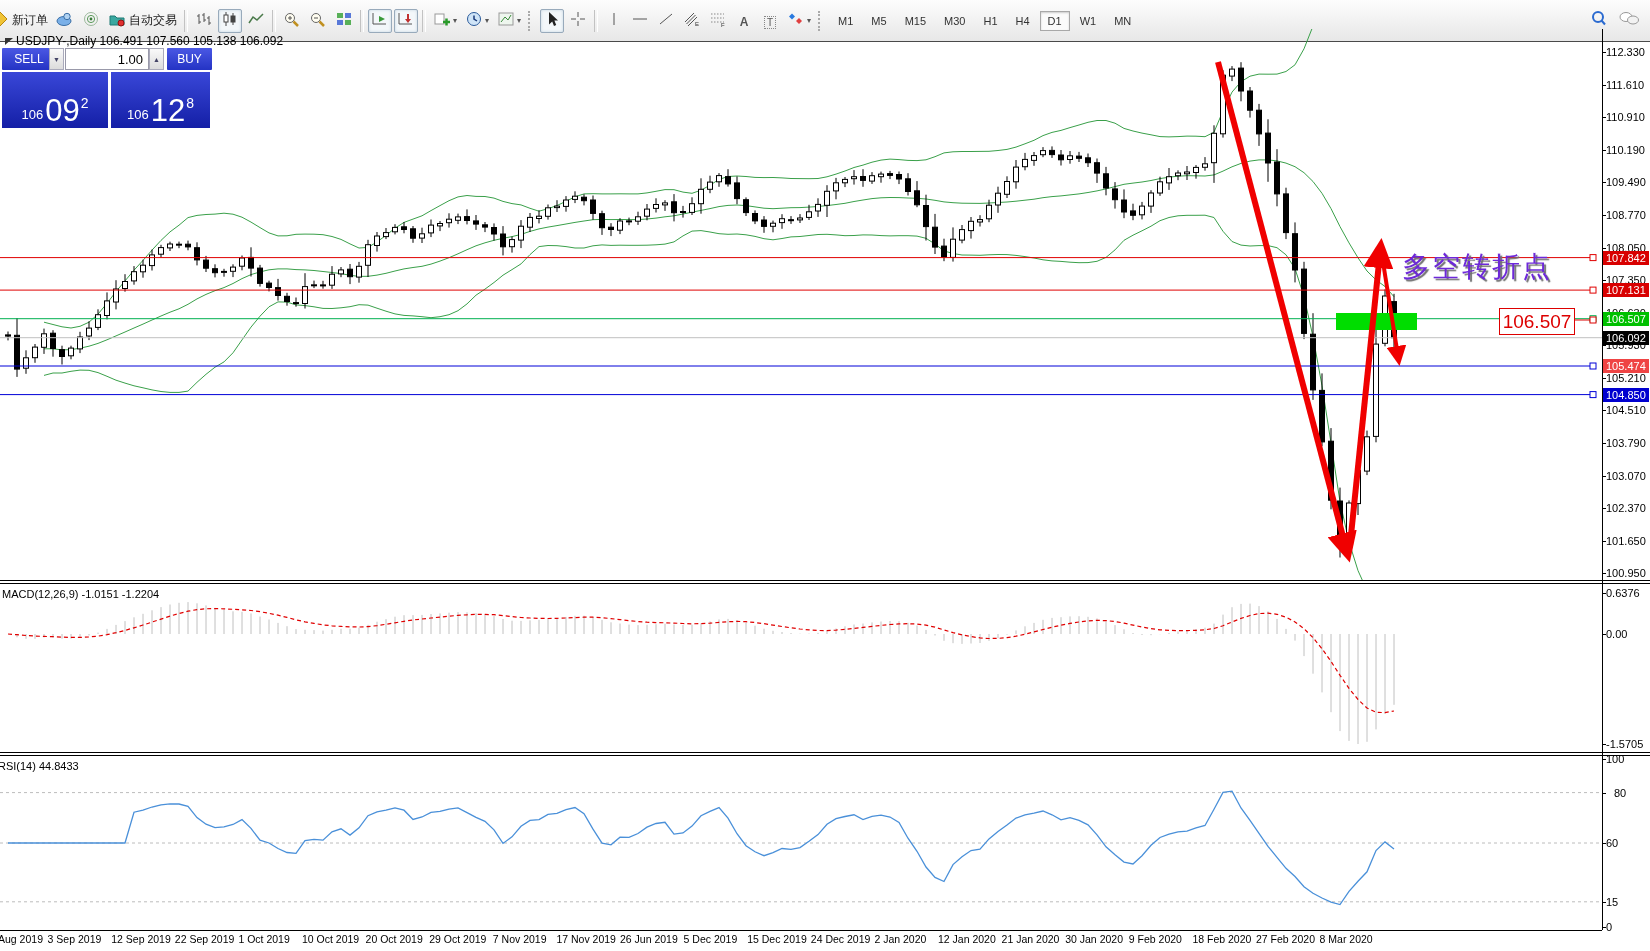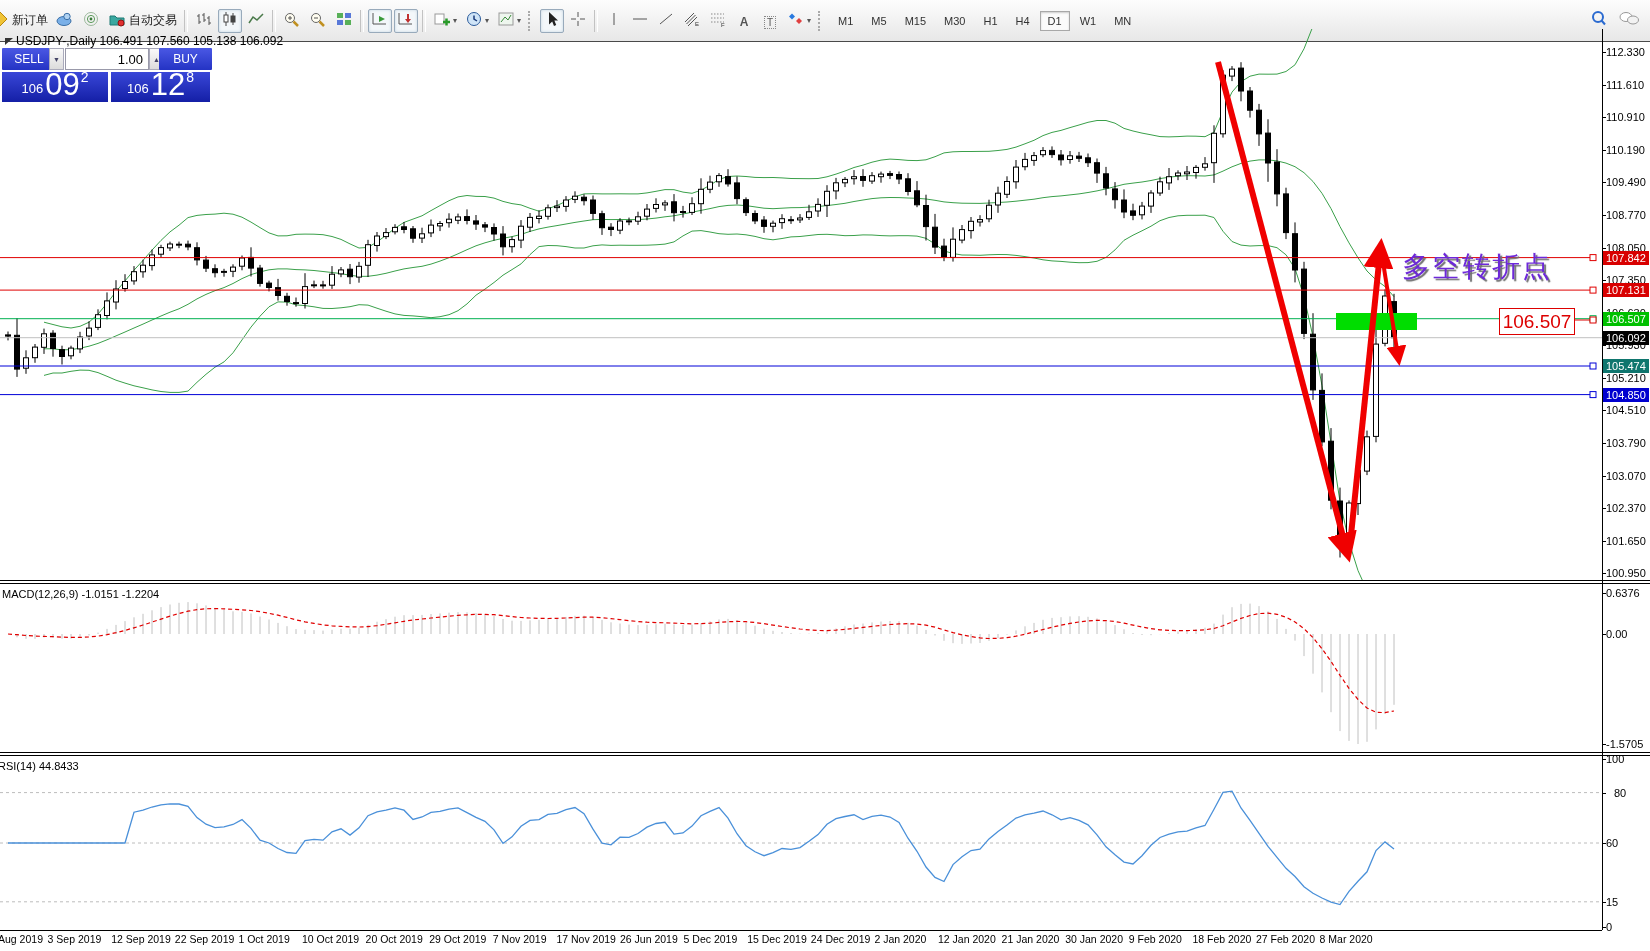--- a/index.html
+++ b/index.html
@@ -33,27 +33,27 @@
   #date-axis{position:absolute;left:0;top:933px;width:1650px;height:18px;}
   #chart-title{position:absolute;left:16px;top:34px;font-size:12px;color:#000;}
   #title-marker{position:absolute;left:5px;top:38px;width:0;height:0;
                 border-left:8px solid #333;border-bottom:7px solid transparent;}
   .ind-label{position:absolute;font-size:11px;color:#000;}
   
   #order-panel{position:absolute;left:2px;top:48px;width:208px;height:62px;font-family:"Liberation Sans",sans-serif;}
   .op-row1{position:absolute;left:0;top:0;height:22px;width:208px;}
   .op-btn{position:absolute;top:0;height:22px;background:linear-gradient(#4a58e4,#2433c4);color:#fff;
           font-size:12px;display:flex;align-items:center;justify-content:center;border-radius:1px;}
-  #op-sell-btn{left:0;width:54px;} #op-buy-btn{left:157px;width:53px;}
+  #op-sell-btn{left:0;width:54px;} #op-buy-btn{left:165px;width:45px;}
   .op-spin{position:absolute;top:0;width:15px;height:22px;background:linear-gradient(#fafafa,#dcdcdc);
            border:1px solid #aab;box-sizing:border-box;font-size:7px;color:#446;
            display:flex;align-items:center;justify-content:center;}
   #op-vol{position:absolute;left:63px;top:0;width:84px;height:22px;border:1px solid #99a;box-sizing:border-box;
           font-size:13px;text-align:right;padding-right:5px;font-family:"Liberation Sans",sans-serif;}
-  .op-price{position:absolute;top:24px;height:30px;background:linear-gradient(#3947d8,#141fa6);color:#fff;
+  .op-price{position:absolute;top:24px;height:56px;background:linear-gradient(#3947d8,#141fa6);color:#fff;
             display:flex;align-items:flex-end;justify-content:center;padding-bottom:3px;box-sizing:border-box;}
   #op-sell-price{left:0;width:106px;} #op-buy-price{left:109px;width:99px;}
   .op-pre{font-size:13px;margin:0 2px 3px 0;} .op-big{font-size:31px;line-height:28px;}
   .op-sup{font-size:14px;margin:0 0 14px 1px;}
   
   #cn-note{position:absolute;left:1402px;top:248px;font-size:28px;font-weight:normal;color:#6d28d9;
            text-shadow:2px 2px 1px #707070;letter-spacing:2px;white-space:nowrap;}
   #callout{position:absolute;left:1499px;top:308px;width:74px;height:25px;border:1px solid #dd0000;
            background:#fff;color:#dd0000;font-size:19px;display:flex;align-items:center;justify-content:center;}
 </style>
@@ -471,21 +471,21 @@
       <div class="ylabel" style="top: 502.168px;">102.370</div>
       <div class="ytick" style="top: 508.168px;"></div>
       <div class="ylabel" style="top: 535.144px;">101.650</div>
       <div class="ytick" style="top: 541.144px;"></div>
       <div class="ylabel" style="top: 567.204px;">100.950</div>
       <div class="ytick" style="top: 573.204px;"></div>
       <div class="badge" style="top: 250.55px; background: rgb(216, 0, 0); color: rgb(255, 255, 255);">107.842</div>
       <div class="badge" style="top: 283.114px; background: rgb(216, 0, 0); color: rgb(255, 255, 255);">107.131</div>
       <div class="badge" style="top: 311.693px; background: rgb(0, 192, 0); color: rgb(255, 255, 255);">106.507</div>
       <div class="badge" style="top: 330.7px; background: rgb(0, 0, 0); color: rgb(255, 255, 255);">106.092</div>
-      <div class="badge" style="top: 359.005px; background: #0f766e; color: rgb(255, 255, 255);">105.474</div>
+      <div class="badge" style="top: 359.005px; background: #ef4444; color: rgb(255, 255, 255);">105.474</div>
       <div class="badge" style="top: 387.584px; background: rgb(0, 0, 208); color: rgb(255, 255, 255);">104.850</div>
       <div class="ylabel" style="top: 587px;">0.6376</div>
       <div class="ytick" style="top: 593px;"></div>
       <div class="ylabel" style="top: 628px;">0.00</div>
       <div class="ytick" style="top: 634px;"></div>
       <div class="ylabel" style="top: 738px;">-1.5705</div>
       <div class="ytick" style="top: 744px;"></div>
       <div class="ylabel" style="top: 753px;">100</div>
       <div class="ytick" style="top: 759px;"></div>
       <div class="ylabel" style="top: 786.6px; padding-left: 8px;">80</div>

